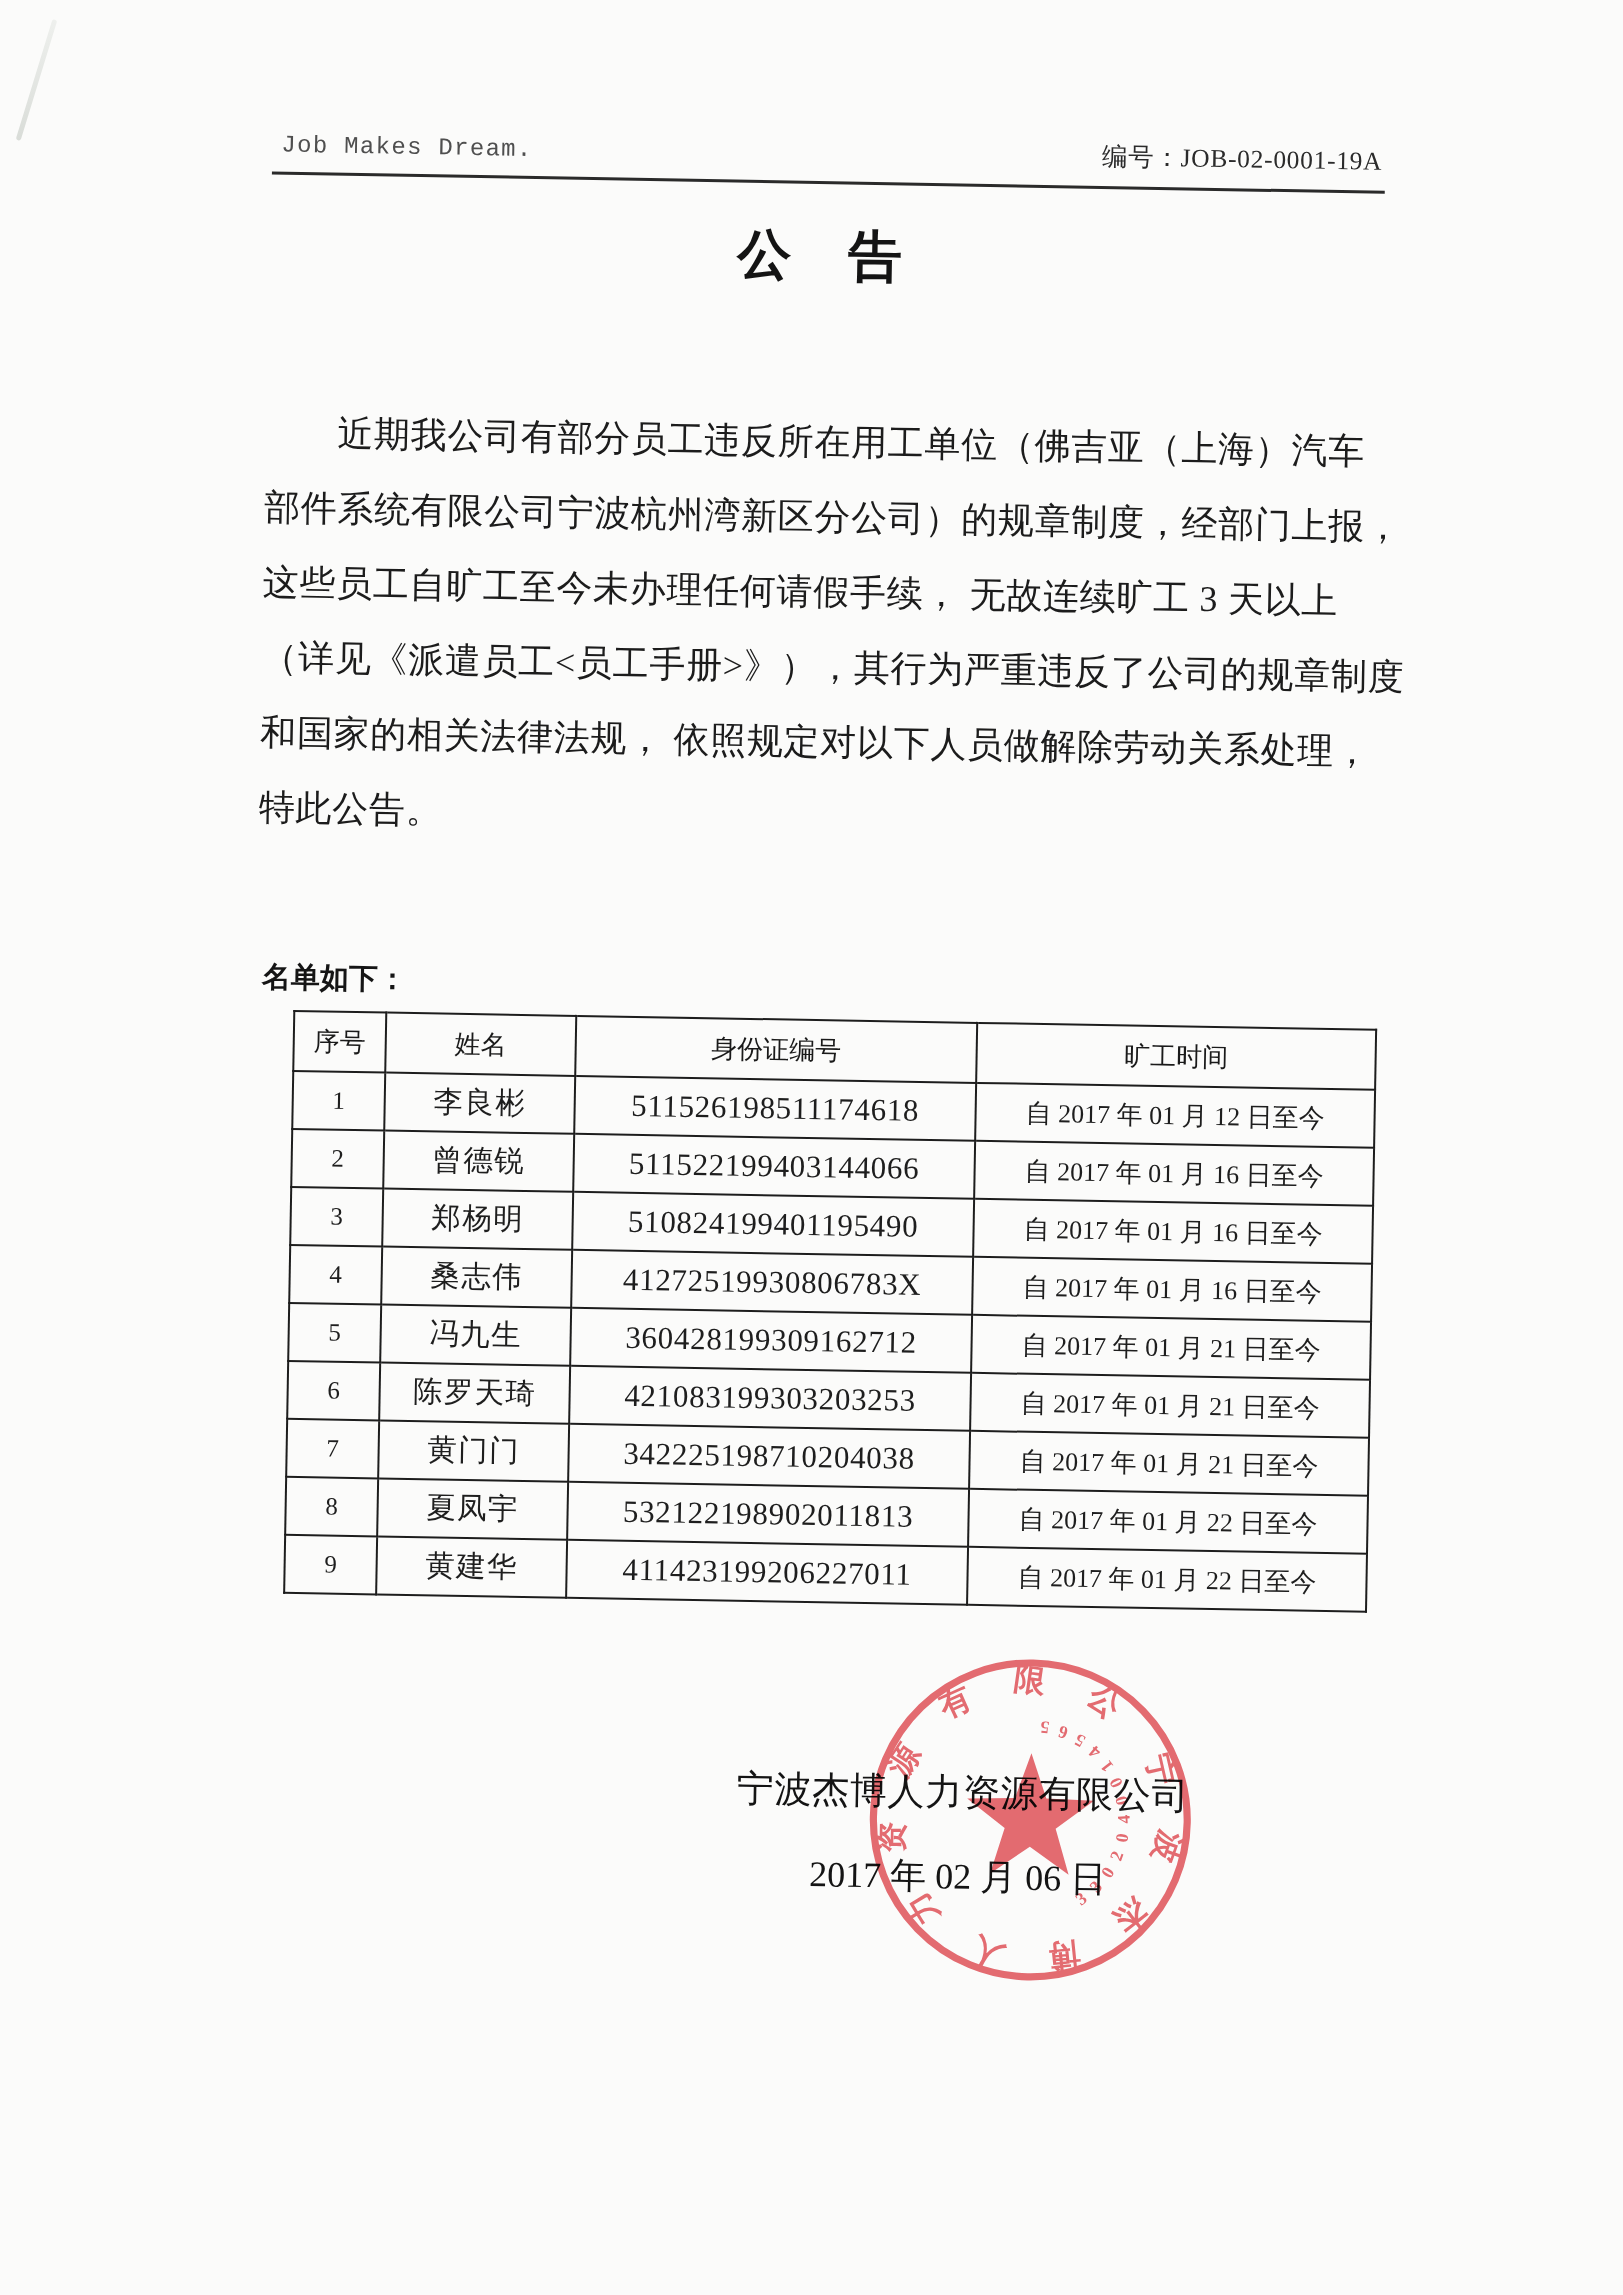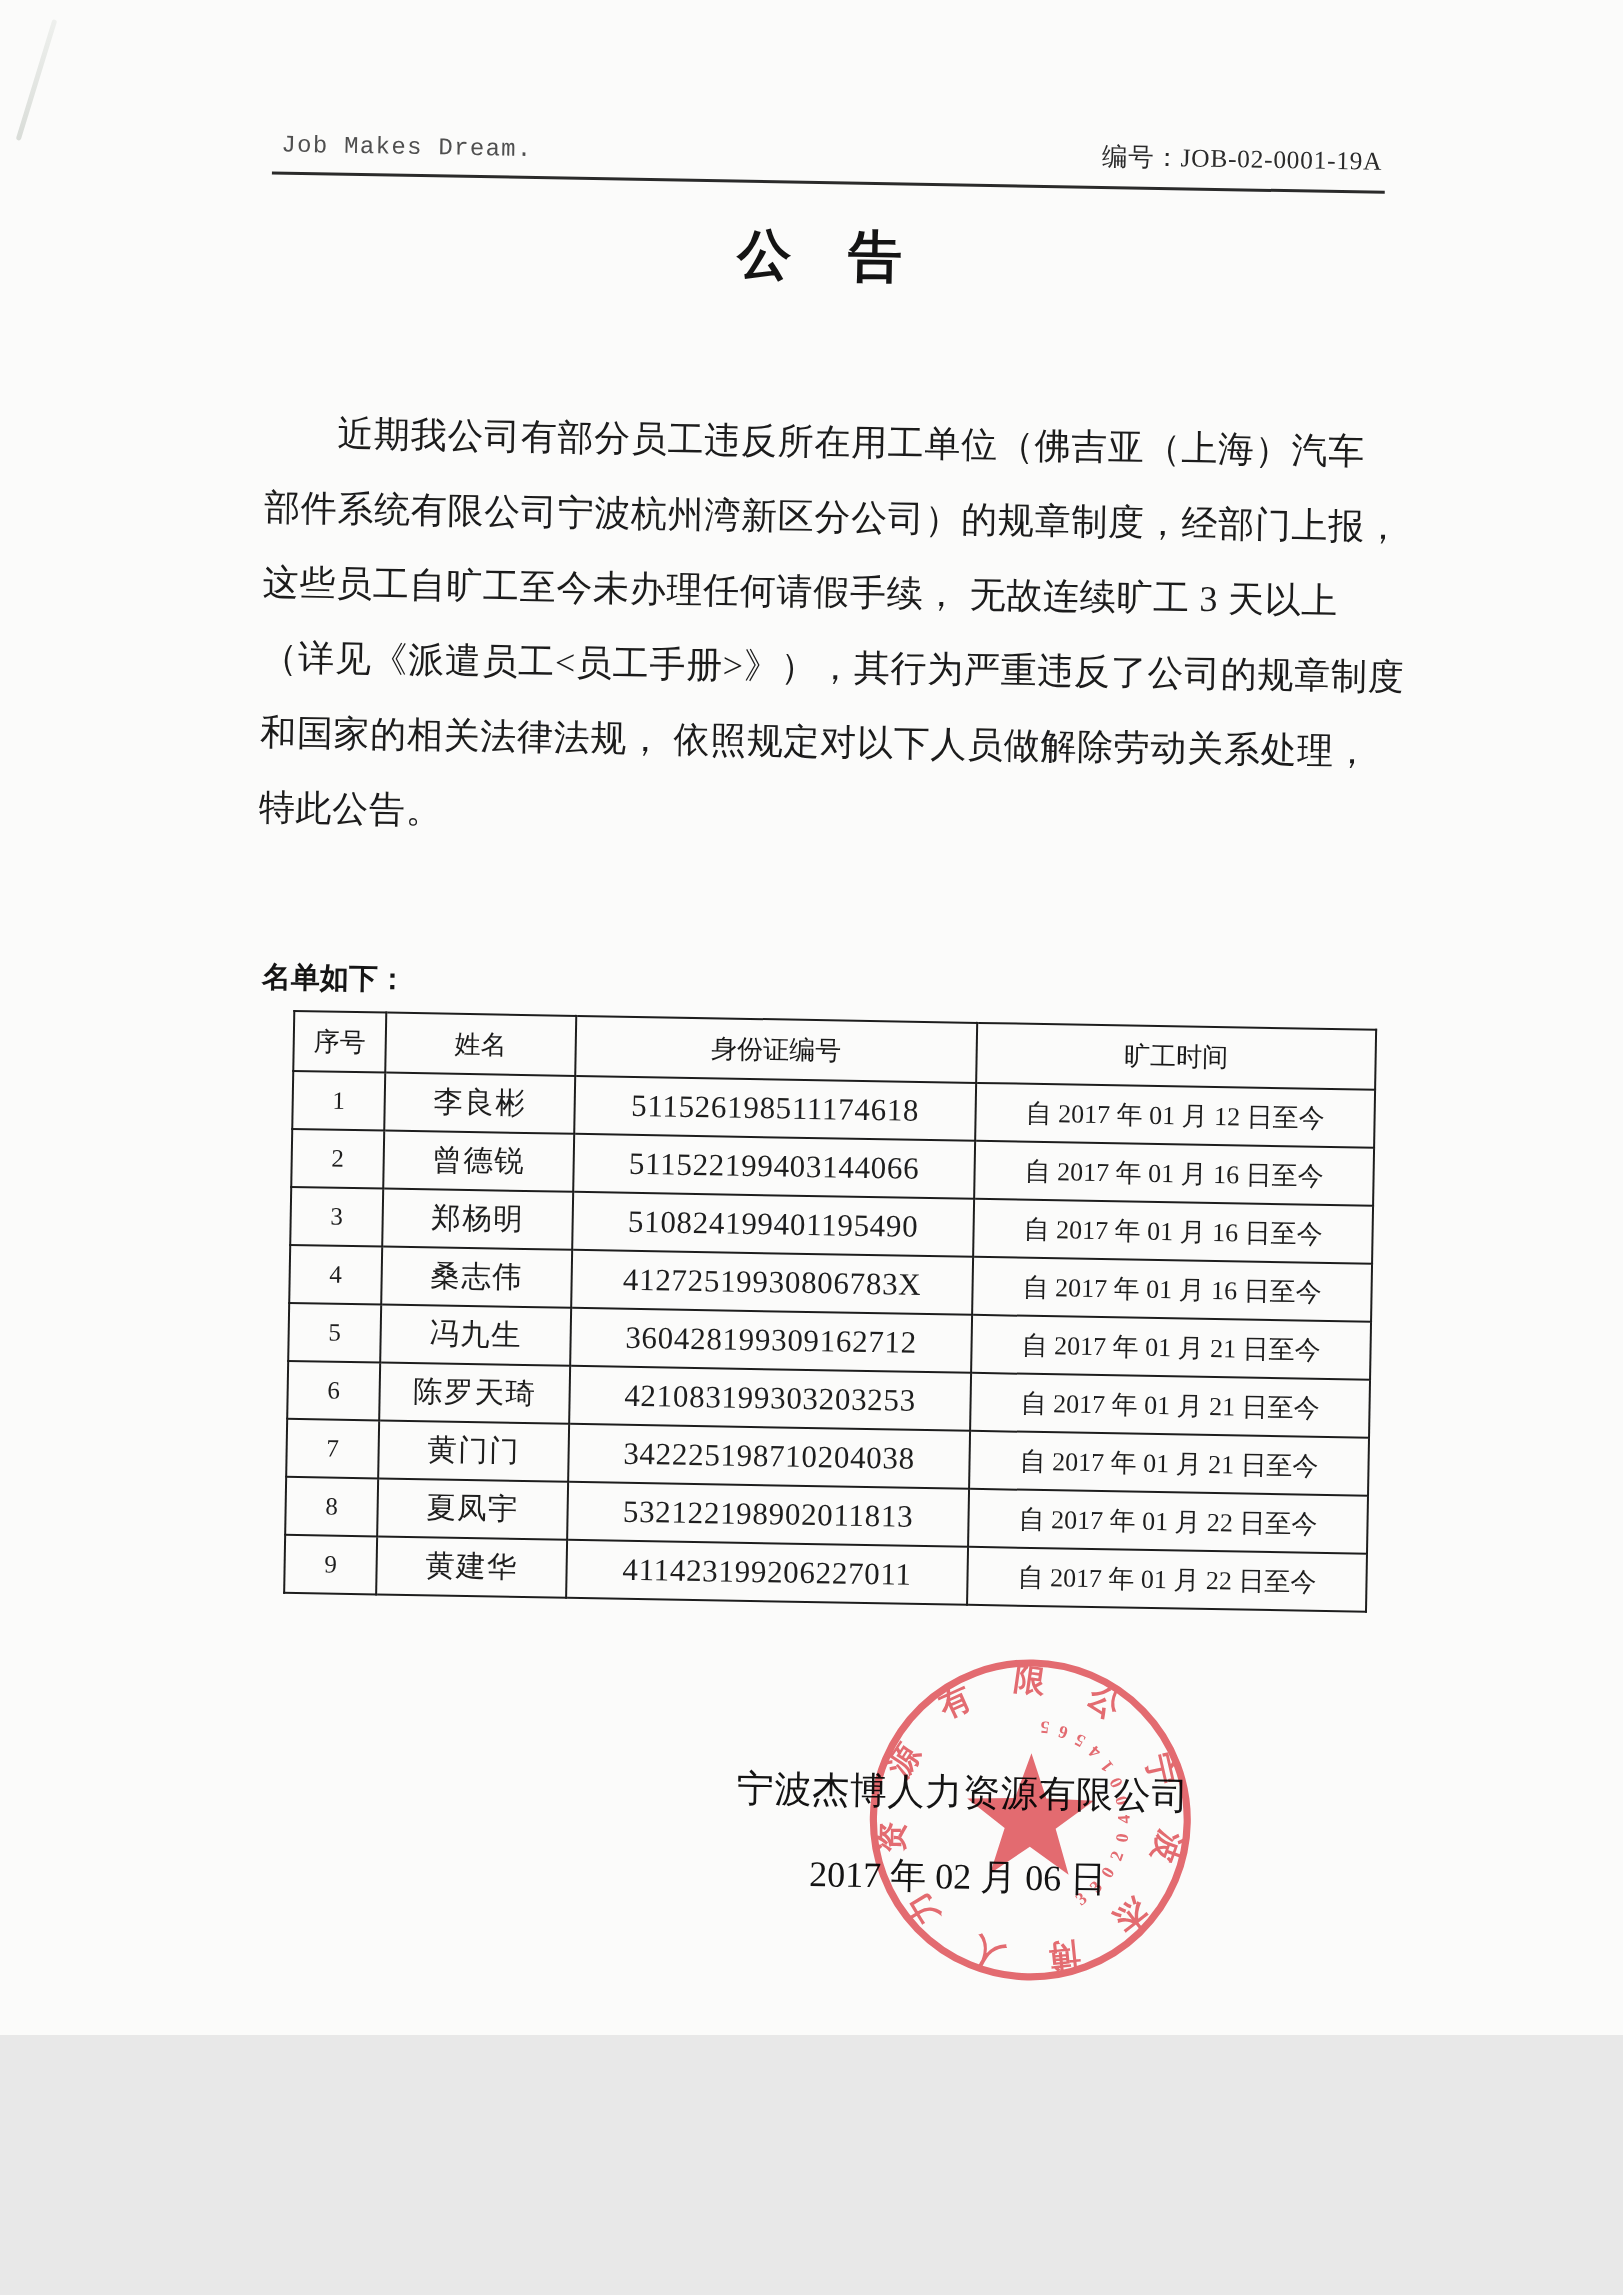--- a/index.html
+++ b/index.html
@@ -1,17 +1,17 @@
 <!DOCTYPE html>
 <html style="font-size:10.5px"><head>
 <meta charset="utf-8">
 <style>
   html,body { margin:0; padding:0; background:#e8e8e8; }
   .page {
-    position:relative; width:1623px; height:2035px;
+    position:relative; width:1623px; height:2295px;
     background:#fbfbfa; overflow:hidden;
     font-family:"Liberation Serif","DejaVu Serif",serif;
     color:#1e1e1e;
   }
   .scan-artifact {
     position:absolute; left:34px; top:17px; width:5.2px; height:126px;
     background:linear-gradient(to bottom,#eceeeb,#d3d7d2);
     transform:rotate(17deg); opacity:.85; border-radius:2.6px;
   }
   #doc { position:absolute; left:0; top:0; width:1623px; height:2295px; transform:rotate(1deg); }

